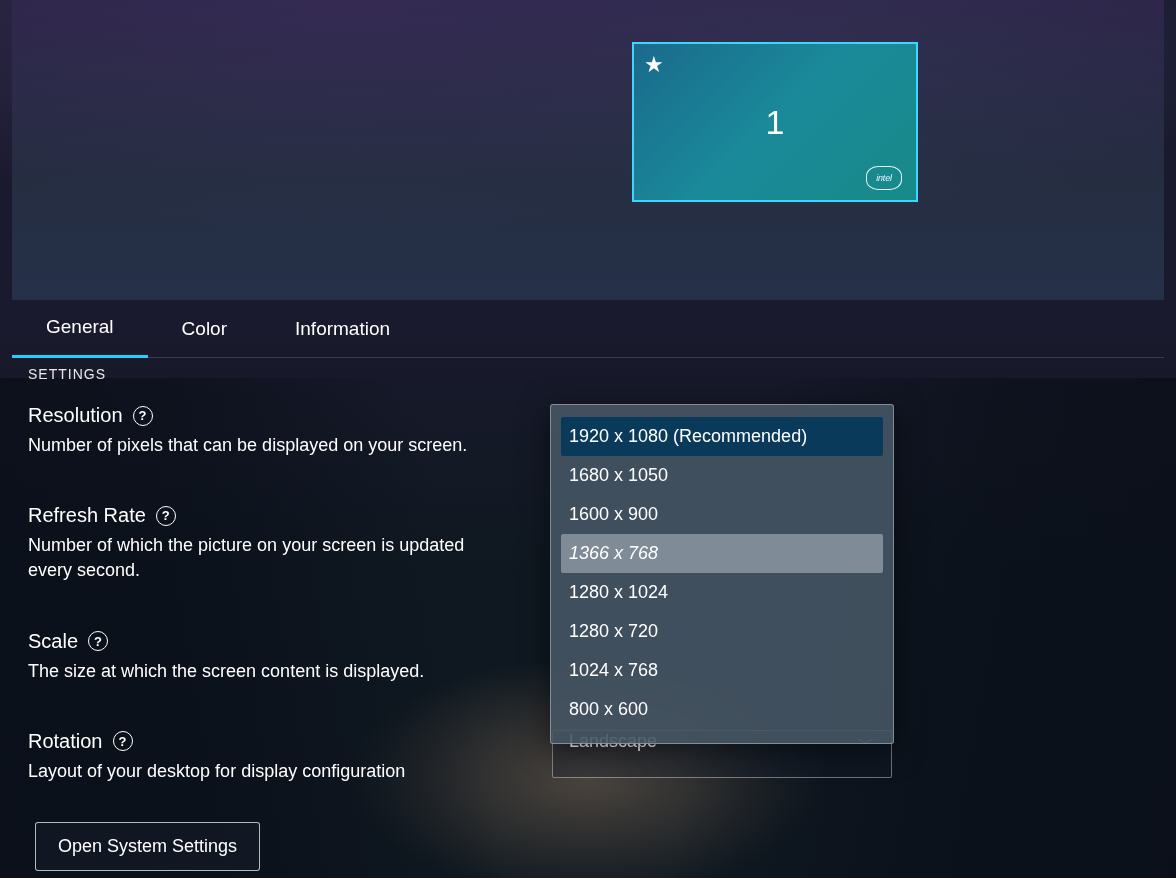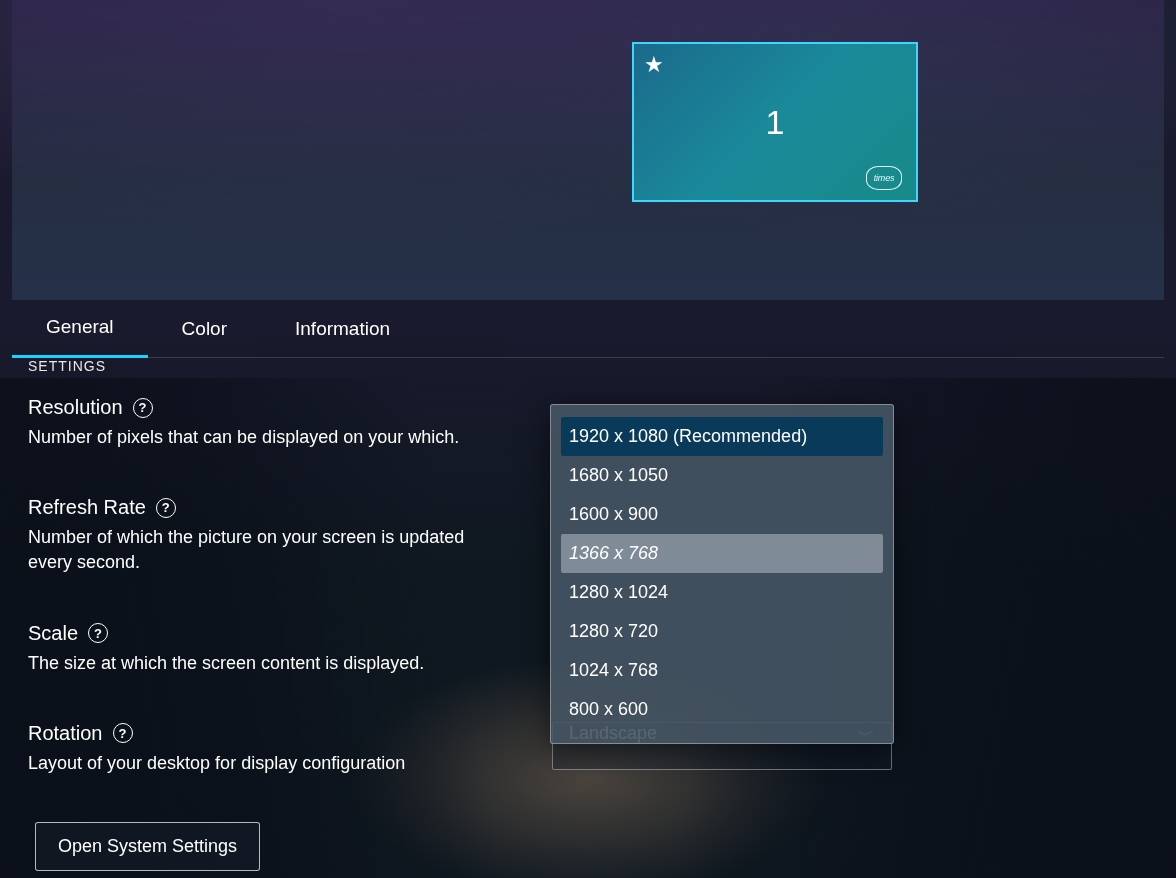--- a/index.html
+++ b/index.html
@@ -67,21 +67,21 @@
     font-size: 19px; color:#fff;
     cursor:pointer;
   }
   .tab.active {
     border-bottom: 3px solid #1fd1ff;
   }
 
   
   .settings {
     position:absolute;
-    left:28px; top:358px; width:1120px;
+    left:28px; top:366px; width:1120px;
   }
   .section-title {
     font-size:14px; letter-spacing:1px; color:#e8e8e8; margin-bottom:22px;
   }
   .row {
     display:flex; align-items:flex-start;
     margin-bottom: 46px;
   }
   .label-col { width: 524px; }
   .label-line { display:flex; align-items:center; gap:10px; }
@@ -149,40 +149,40 @@
 </style>
 </head>
 <body>
 
 <div class="layer">
 
   <div class="preview">
     <div class="display-tile">
       <span class="star">★</span>
       <span class="num">1</span>
-      <span class="intel">times</span>
+      <span class="intel">intel</span>
     </div>
   </div>
 
   <div class="tabs" id="tab-bar">
       <div class="tab active">General</div>
       <div class="tab">Color</div>
       <div class="tab">Information</div>
     </div>
 
   <div class="settings">
     <div class="section-title">SETTINGS</div>
 
     <div class="row">
       <div class="label-col">
         <div class="label-line">
           <span class="label-title">Resolution</span>
           <span class="help">?</span>
         </div>
-        <div class="label-desc">Number of pixels that can be displayed on your which.</div>
+        <div class="label-desc">Number of pixels that can be displayed on your screen.</div>
       </div>
       <div class="control-col"></div>
     </div>
 
     <div class="row">
       <div class="label-col">
         <div class="label-line">
           <span class="label-title">Refresh Rate</span>
           <span class="help">?</span>
         </div>

